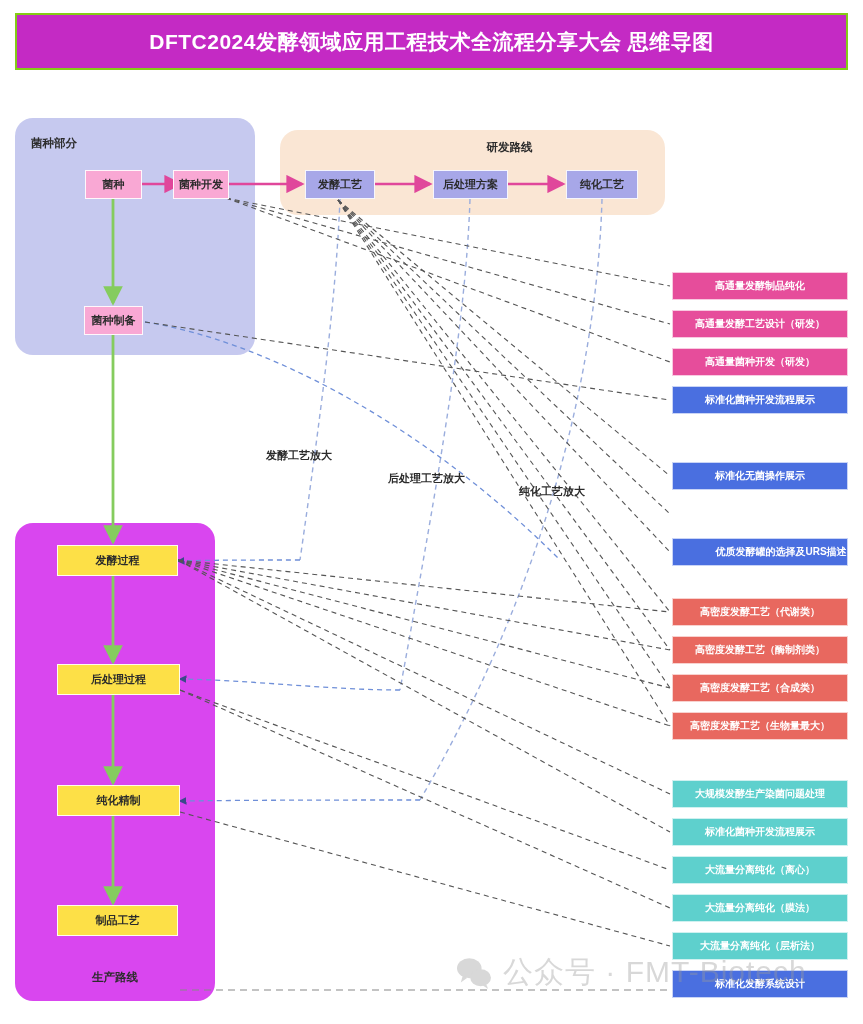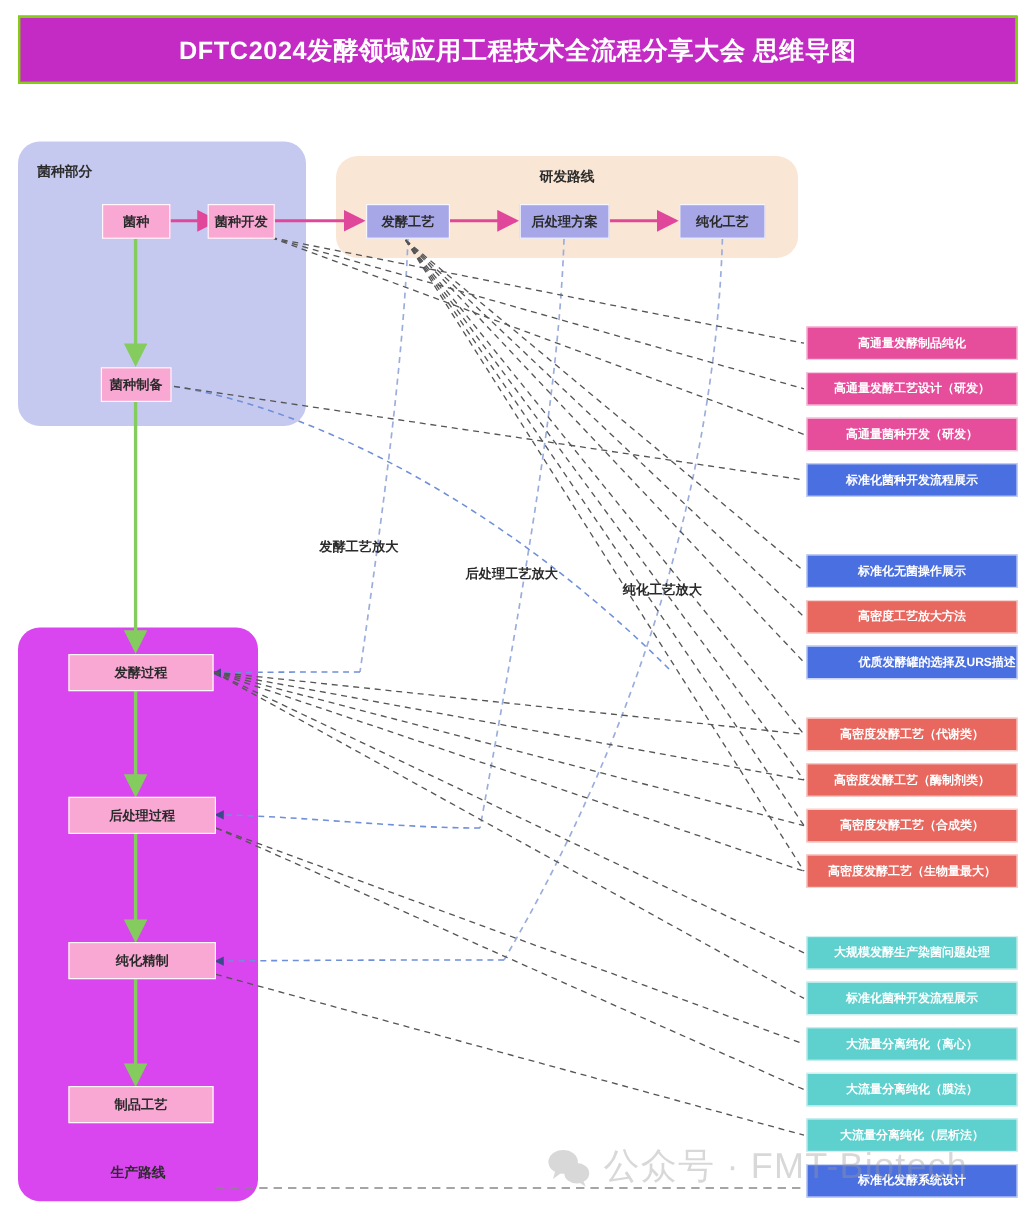--- a/index.html
+++ b/index.html
@@ -67,39 +67,39 @@
     padding-left: 21px;
   }
   .region-label {
     position: absolute;
     font-size: 11.5px;
     color: #2c2c2c;
     font-weight: bold;
     white-space: nowrap;
   }
   #label-strain { left: 16px; top: 18px; }
-  #label-rd { left: 0; top: 10px; width: 385px; text-align: center; }
+  #label-rd { left: 0; top: 10px; width: 385px; text-align: center; padding-left: 37px; }
   #label-prod { left: 0; bottom: 16px; width: 200px; text-align: center; }
 
   
   .node {
     position: absolute;
     box-sizing: border-box;
     display: flex;
     align-items: center;
     justify-content: center;
     font-size: 11px;
     font-weight: bold;
     color: #2b2b2b;
     white-space: nowrap;
     border: 1.5px solid rgba(255,255,255,0.9);
   }
   .node-salmon { background: #f9a8d4; }
   .node-purple { background: #a7a7e8; }
-  .node-green  { background: #f9a8d4; }
+  .node-green  { background: #fde047; }
 
   
   .chip {
     position: absolute;
     left: 672px;
     width: 176px;
     height: 28px;
     box-sizing: border-box;
     display: flex;
     align-items: center;
@@ -268,21 +268,20 @@
   <div class="mid-label" style="left:266px; top:448px;">发酵工艺放大</div>
   <div class="mid-label" style="left:388px; top:471px;">后处理工艺放大</div>
   <div class="mid-label" style="left:519px; top:484px;">纯化工艺放大</div>
 
   <div class="chip chip-pink" style="top:272px;">高通量发酵制品纯化</div>
   <div class="chip chip-pink" style="top:310px;">高通量发酵工艺设计（研发）</div>
   <div class="chip chip-pink" style="top:348px;">高通量菌种开发（研发）</div>
   <div class="chip chip-blue" style="top:386px;">标准化菌种开发流程展示</div>
 
   <div class="chip chip-blue" style="top:462px;">标准化无菌操作展示</div>
-  <div class="chip chip-red" style="top:500px;">高密度工艺放大方法</div>
   <div class="chip chip-blue" style="top:538px;padding-left:42px;">优质发酵罐的选择及URS描述</div>
 
   <div class="chip chip-red" style="top:598px;">高密度发酵工艺（代谢类）</div>
   <div class="chip chip-red" style="top:636px;">高密度发酵工艺（酶制剂类）</div>
   <div class="chip chip-red" style="top:674px;">高密度发酵工艺（合成类）</div>
   <div class="chip chip-red" style="top:712px;">高密度发酵工艺（生物量最大）</div>
 
   <div class="chip chip-teal" style="top:780px;">大规模发酵生产染菌问题处理</div>
   <div class="chip chip-teal" style="top:818px;">标准化菌种开发流程展示</div>
   <div class="chip chip-teal" style="top:856px;">大流量分离纯化（离心）</div>

